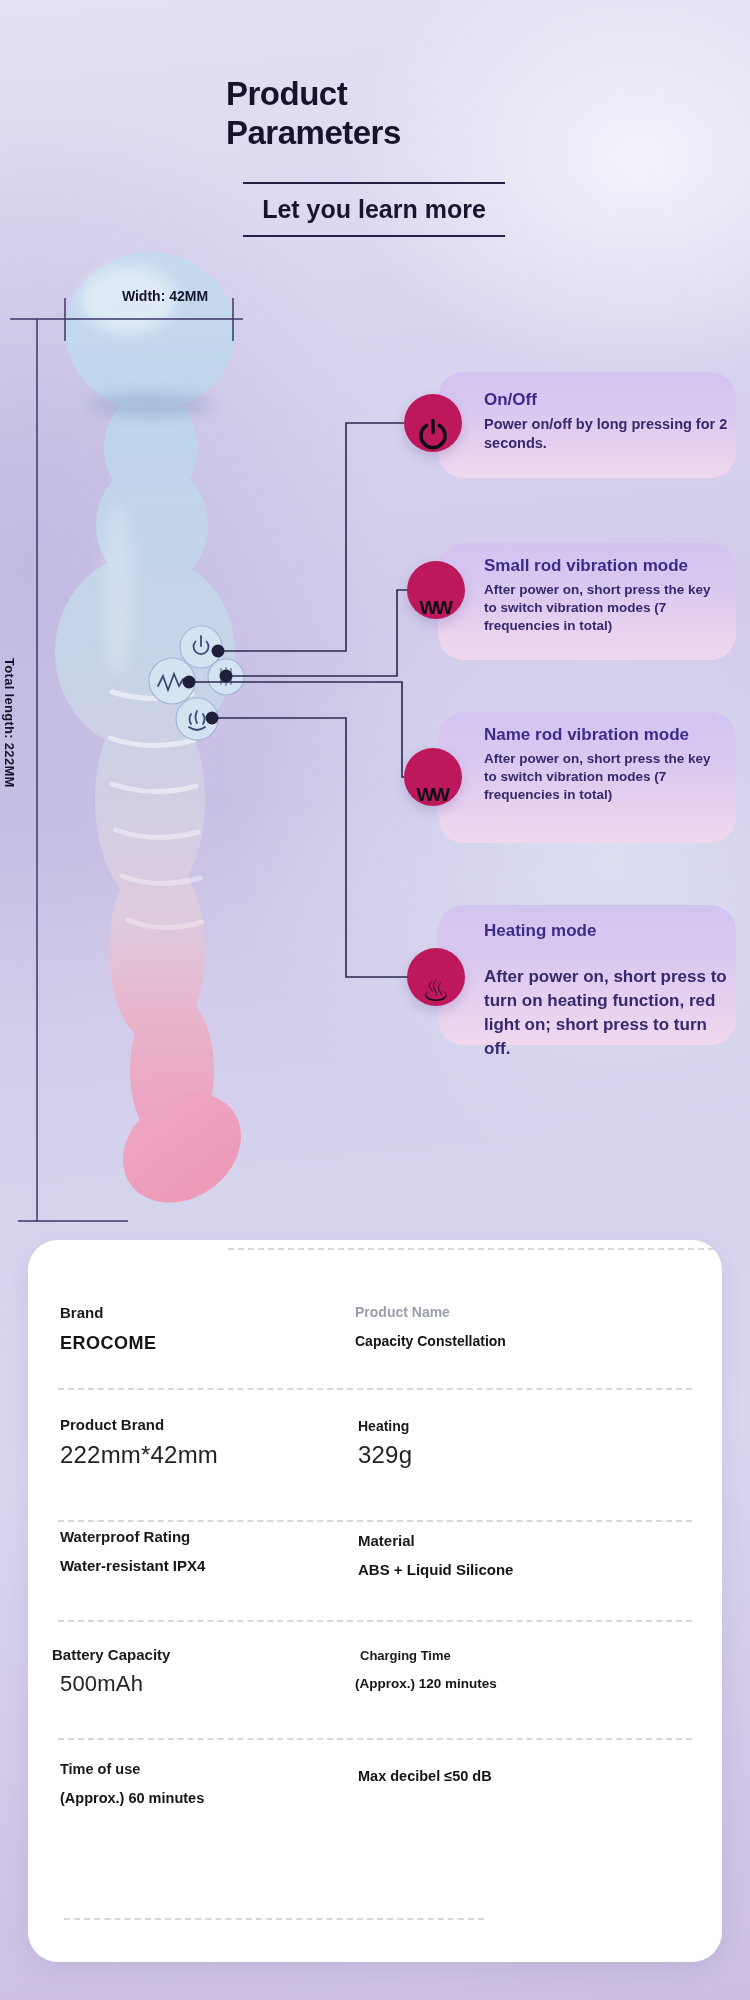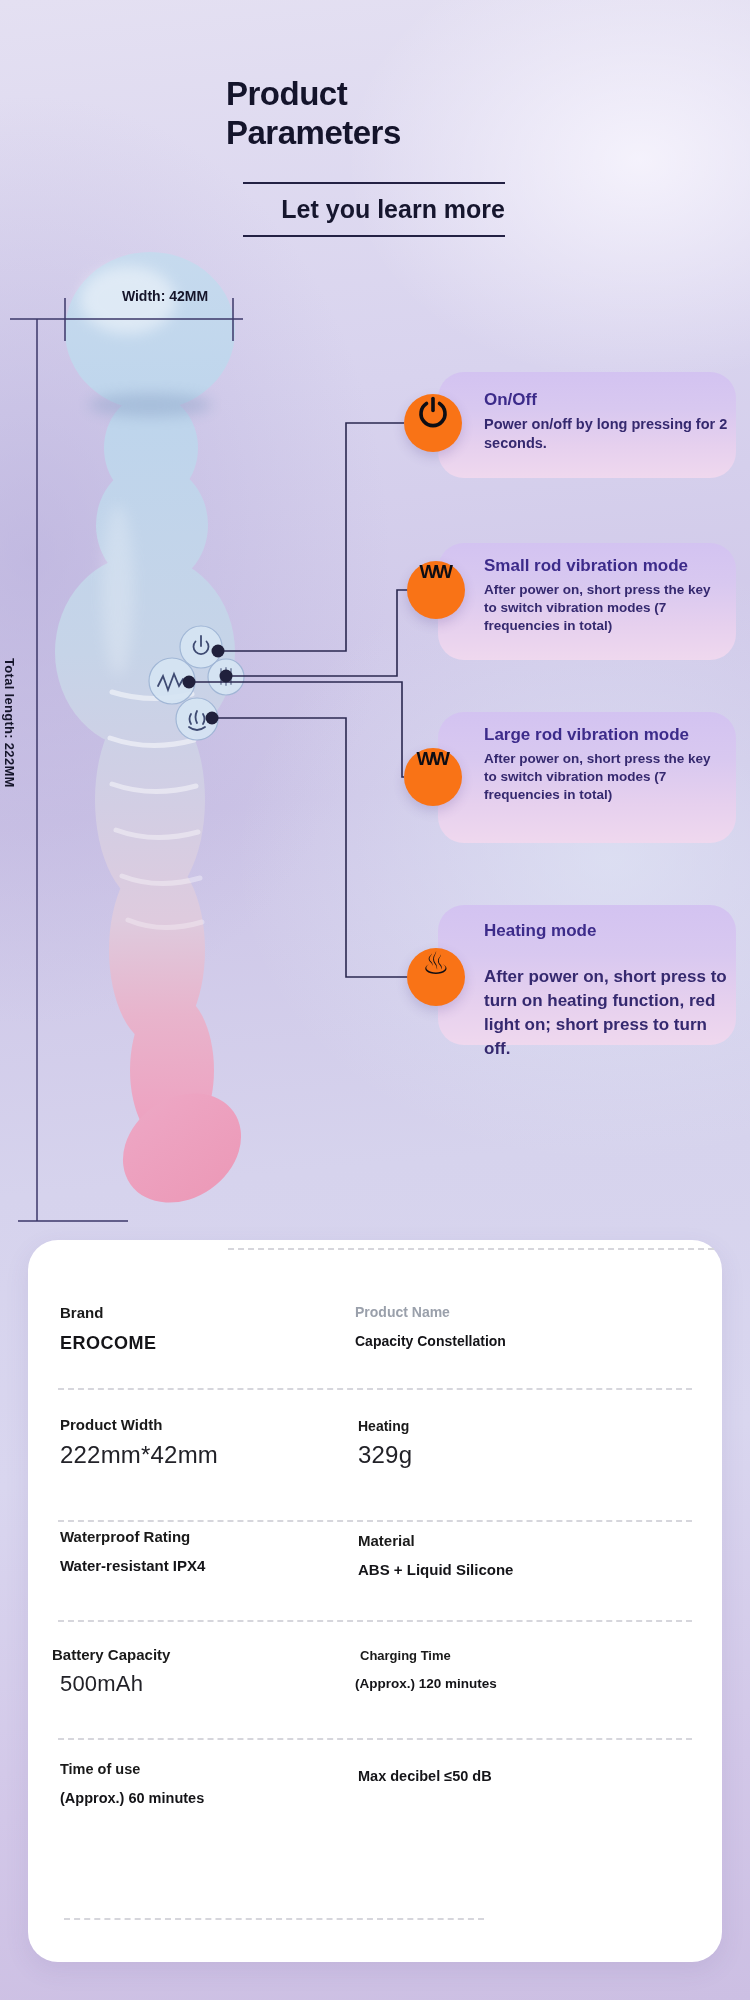--- a/index.html
+++ b/index.html
@@ -10,35 +10,35 @@
       radial-gradient(420px 320px at 640px 160px, rgba(250,248,255,.8), rgba(250,248,255,0) 70%),
       radial-gradient(520px 420px at 610px 860px, rgba(228,236,248,.6), rgba(228,236,248,0) 72%),
       radial-gradient(480px 620px at 30px 560px, rgba(178,168,216,.55), rgba(178,168,216,0) 75%),
       linear-gradient(175deg,#e4e0f2 0%,#d8d3ee 20%,#cdc5e7 40%,#d6d3ed 58%,#d9d6ef 72%,#d2c7e8 88%,#ccbfe3 100%);
   }
   .abs{position:absolute;}
   
   .page-title{left:226px;top:74px;font-size:33px;line-height:39px;font-weight:700;color:#14142b;letter-spacing:-.5px;}
   .subtitle-box{left:243px;top:182px;width:262px;height:51px;
     border-top:2px solid #232144;border-bottom:2px solid #232144;
-    display:flex;align-items:center;justify-content:flex-end;}
+    display:flex;align-items:center;justify-content:center;}
   .subtitle-box span{font-size:25px;font-weight:700;color:#16162e;}
   
   .width-label{left:95px;top:288px;width:140px;text-align:center;font-size:14px;font-weight:700;color:#15152a;}
   .length-label{left:2px;top:658px;height:210px;writing-mode:vertical-rl;
     font-size:13px;font-weight:700;color:#15152a;letter-spacing:.3px;}
   
   .co-box{width:298px;border-radius:26px;
     background:linear-gradient(180deg,#d3c3f1 0%,#d8c8f0 35%,#e6d0ee 70%,#efd8ee 100%);
     box-sizing:border-box;padding:16px 14px 10px 46px;}
   .co-title{font-size:17px;font-weight:700;color:#3c2b8a;margin-bottom:5px;}
   .co-body{font-weight:700;color:#35296f;}
-  .co-circle{width:58px;height:58px;border-radius:50%;background:#f97316;
+  .co-circle{width:58px;height:58px;border-radius:50%;background:#be185d;
     box-shadow:0 5px 12px rgba(80,60,140,.20);
-    display:flex;align-items:flex-start;justify-content:center;}
+    display:flex;align-items:flex-end;justify-content:center;}
   .glyph-ww{font-size:19px;font-weight:700;letter-spacing:-2.5px;color:#0d0d14;padding-right:2px;}
   .glyph-heat{font-size:31px;line-height:31px;color:#0d0d14;}
   
   .spec-card{left:28px;top:1240px;width:694px;height:722px;background:#ffffff;
     border-radius:30px;box-shadow:0 8px 24px rgba(90,70,140,.10);}
   .dash{position:absolute;border-top:2px dashed #d6d6dc;height:0;}
   .lbl{position:absolute;font-weight:700;color:#1a1a1a;font-size:15px;}
   .lbl-gray{color:#9aa0ab;font-size:14px;}
   .val{position:absolute;font-weight:700;color:#141418;font-size:15px;}
   .val-big{font-weight:400;font-size:24px;color:#222228;letter-spacing:.2px;}
@@ -160,21 +160,21 @@
 
 <div class="abs co-box" style="left:438px;top:543px;height:117px;padding-top:13px">
   <div class="co-title">Small rod vibration mode</div>
   <div class="co-body" style="font-size:13.5px;line-height:18px;width:242px">After power on, short press the key to switch vibration modes (7 frequencies in total)</div>
 </div>
 <div class="abs co-circle" style="left:407px;top:561px">
   <span class="glyph-ww">WW</span>
 </div>
 
 <div class="abs co-box" style="left:438px;top:712px;height:131px;padding-top:13px">
-  <div class="co-title">Large rod vibration mode</div>
+  <div class="co-title">Name rod vibration mode</div>
   <div class="co-body" style="font-size:13.5px;line-height:18px;width:242px">After power on, short press the key to switch vibration modes (7 frequencies in total)</div>
 </div>
 <div class="abs co-circle" style="left:404px;top:748px">
   <span class="glyph-ww">WW</span>
 </div>
 
 <div class="abs co-box" style="left:438px;top:905px;height:140px;padding-top:16px">
   <div class="co-title" style="margin-bottom:24px">Heating mode</div>
   <div class="co-body" style="font-size:17px;line-height:24px;width:252px">After power on, short press to turn on heating function, red light on; short press to turn off.</div>
 </div>
@@ -185,21 +185,21 @@
 <div class="abs spec-card">
   <div class="dash" style="left:200px;top:8px;width:486px"></div>
 
   <div class="lbl" style="left:32px;top:64px">Brand</div>
   <div class="val" style="left:32px;top:93px;font-size:18px;letter-spacing:.5px">EROCOME</div>
   <div class="lbl lbl-gray" style="left:327px;top:64px">Product Name</div>
   <div class="val" style="left:327px;top:93px;font-size:14px">Capacity Constellation</div>
 
   <div class="dash" style="left:30px;top:148px;width:634px"></div>
 
-  <div class="lbl" style="left:32px;top:176px">Product Width</div>
+  <div class="lbl" style="left:32px;top:176px">Product Brand</div>
   <div class="val val-big" style="left:32px;top:201px">222mm*42mm</div>
   <div class="lbl" style="left:330px;top:178px;font-size:14px">Heating</div>
   <div class="val val-big" style="left:330px;top:201px">329g</div>
 
   <div class="dash" style="left:30px;top:280px;width:634px"></div>
 
   <div class="lbl" style="left:32px;top:288px">Waterproof Rating</div>
   <div class="val" style="left:32px;top:317px">Water-resistant IPX4</div>
   <div class="lbl" style="left:330px;top:292px">Material</div>
   <div class="val" style="left:330px;top:321px">ABS + Liquid Silicone</div>

